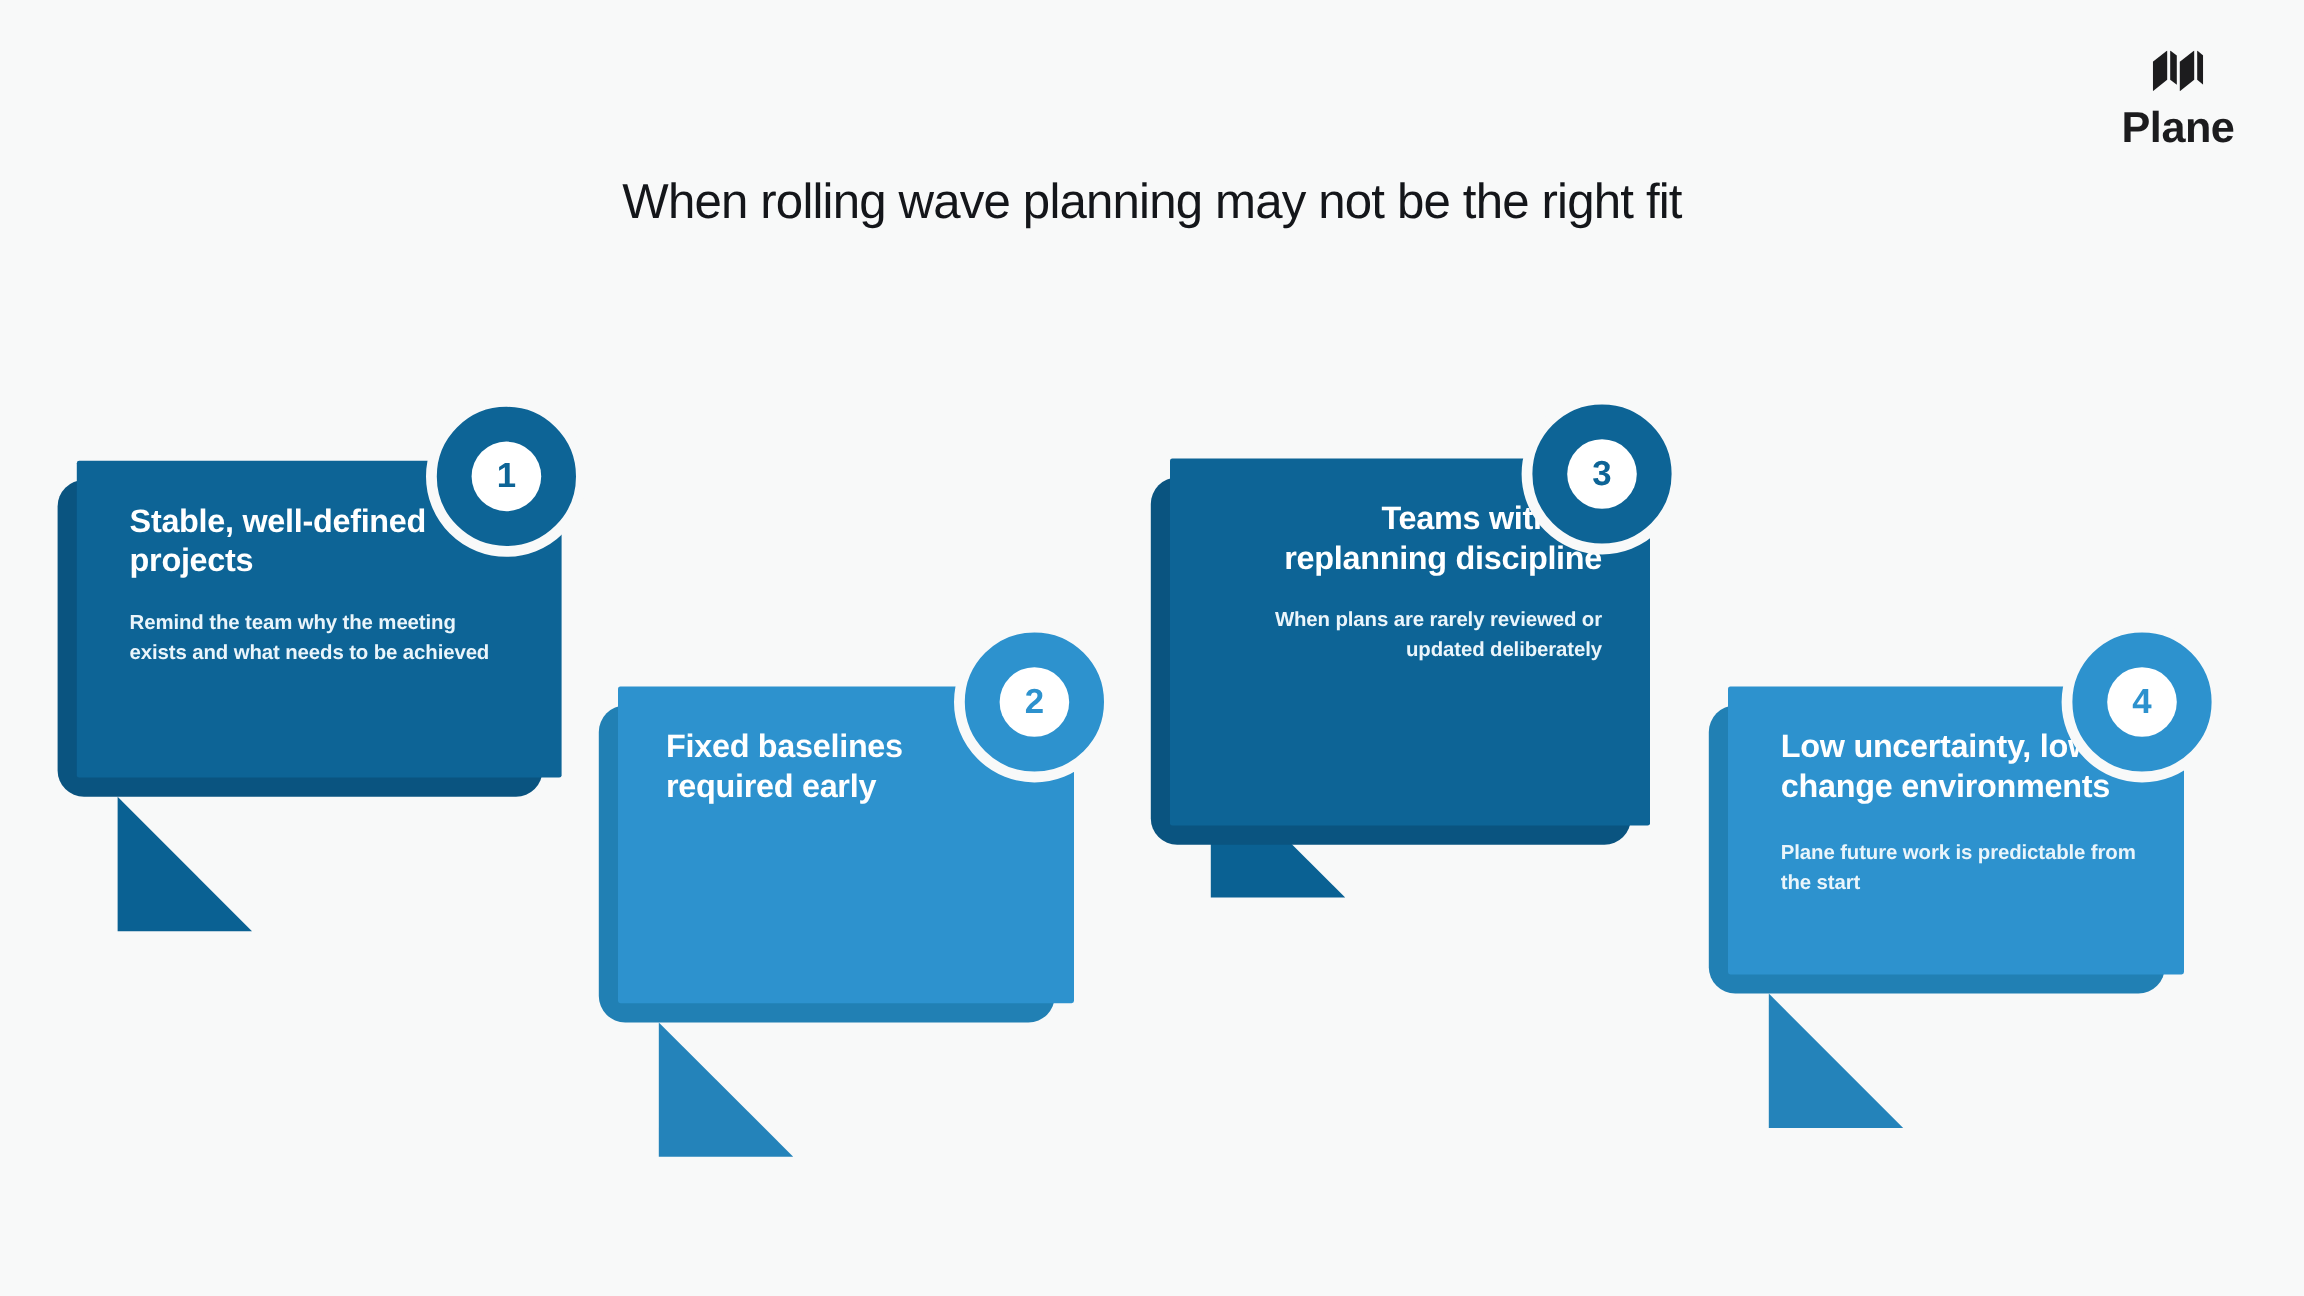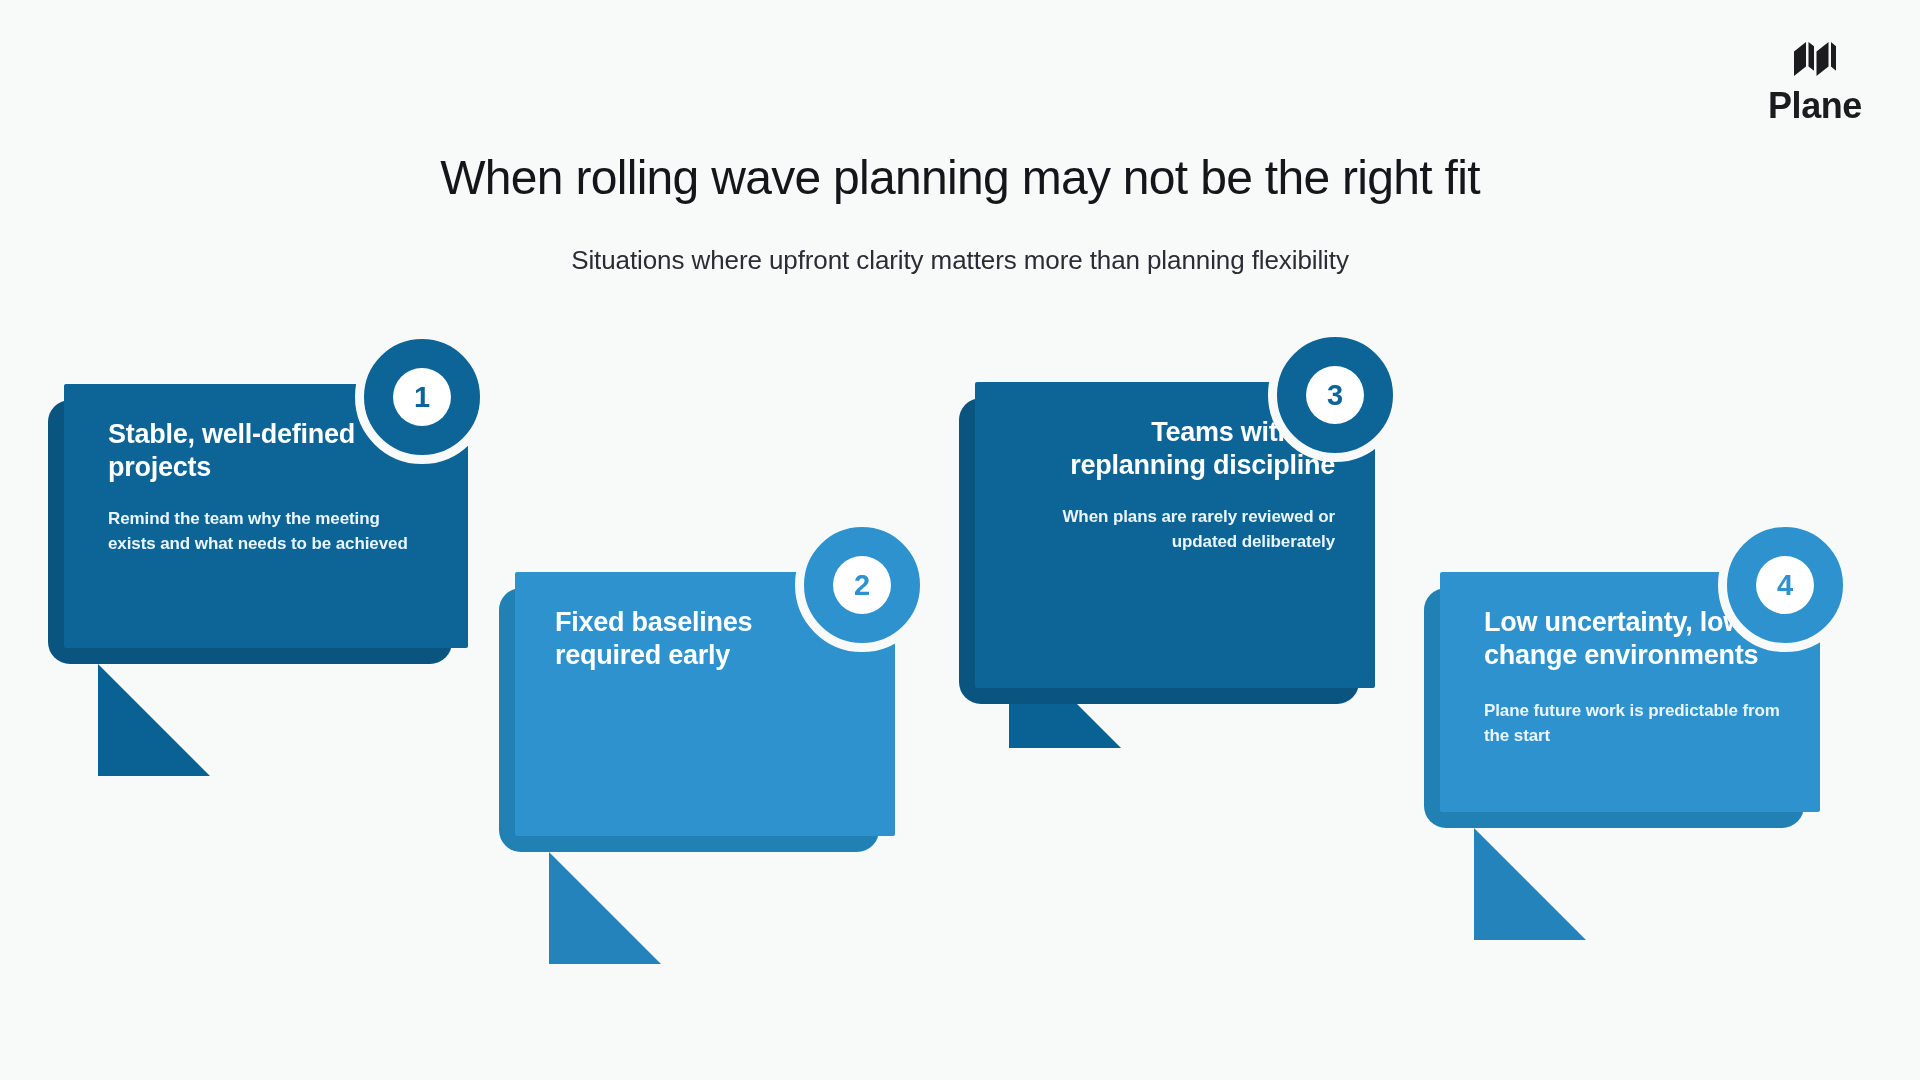--- a/index.html
+++ b/index.html
@@ -36,21 +36,21 @@
     line-height: 1;
   }
 
   
   .page-title {
     position: absolute;
     top: 119px;
     left: 0;
     width: 1920px;
     text-align: center;
-    font-size: 48px;
+    font-size: 41px;
     font-weight: 400;
     color: #14161a;
     letter-spacing: -0.7px;
     line-height: 1.12;
   }
   .page-subtitle {
     position: absolute;
     top: 219px;
     left: 0;
     width: 1920px;
@@ -180,21 +180,20 @@
     <svg class="brand-mark" width="42" height="34" viewBox="0 0 42 34" aria-hidden="true">
       <path d="M0 9.5 L12 0 L12 24.5 L0 34 Z" fill="#1c1c1e"></path>
       <path d="M14.5 0 L20 4.2 L20 28.7 L14.5 24.5 Z" fill="#1c1c1e"></path>
       <path d="M22.5 9.5 L34.5 0 L34.5 24.5 L22.5 34 Z" fill="#1c1c1e"></path>
       <path d="M37 0 L42 4.2 L42 28.7 L37 24.5 Z" fill="#1c1c1e"></path>
     </svg>
     <span class="brand-name">Plane</span>
   </div>
 
   <h1 class="page-title">When rolling wave planning may not be the right fit</h1>
-  <p class="page-subtitle">Situations where upfront clarity matters more than planning flexibility</p>
 
   <div class="card" id="card-1">
     <div class="card-tail"></div>
     <div class="card-shadow"></div>
     <div class="card-body">
       <div class="card-heading">Stable, well-defined projects</div>
       <div class="card-desc">Remind the team why the meeting exists and what needs to be achieved</div>
     </div>
   </div>
   <div class="badge" id="badge-1">

